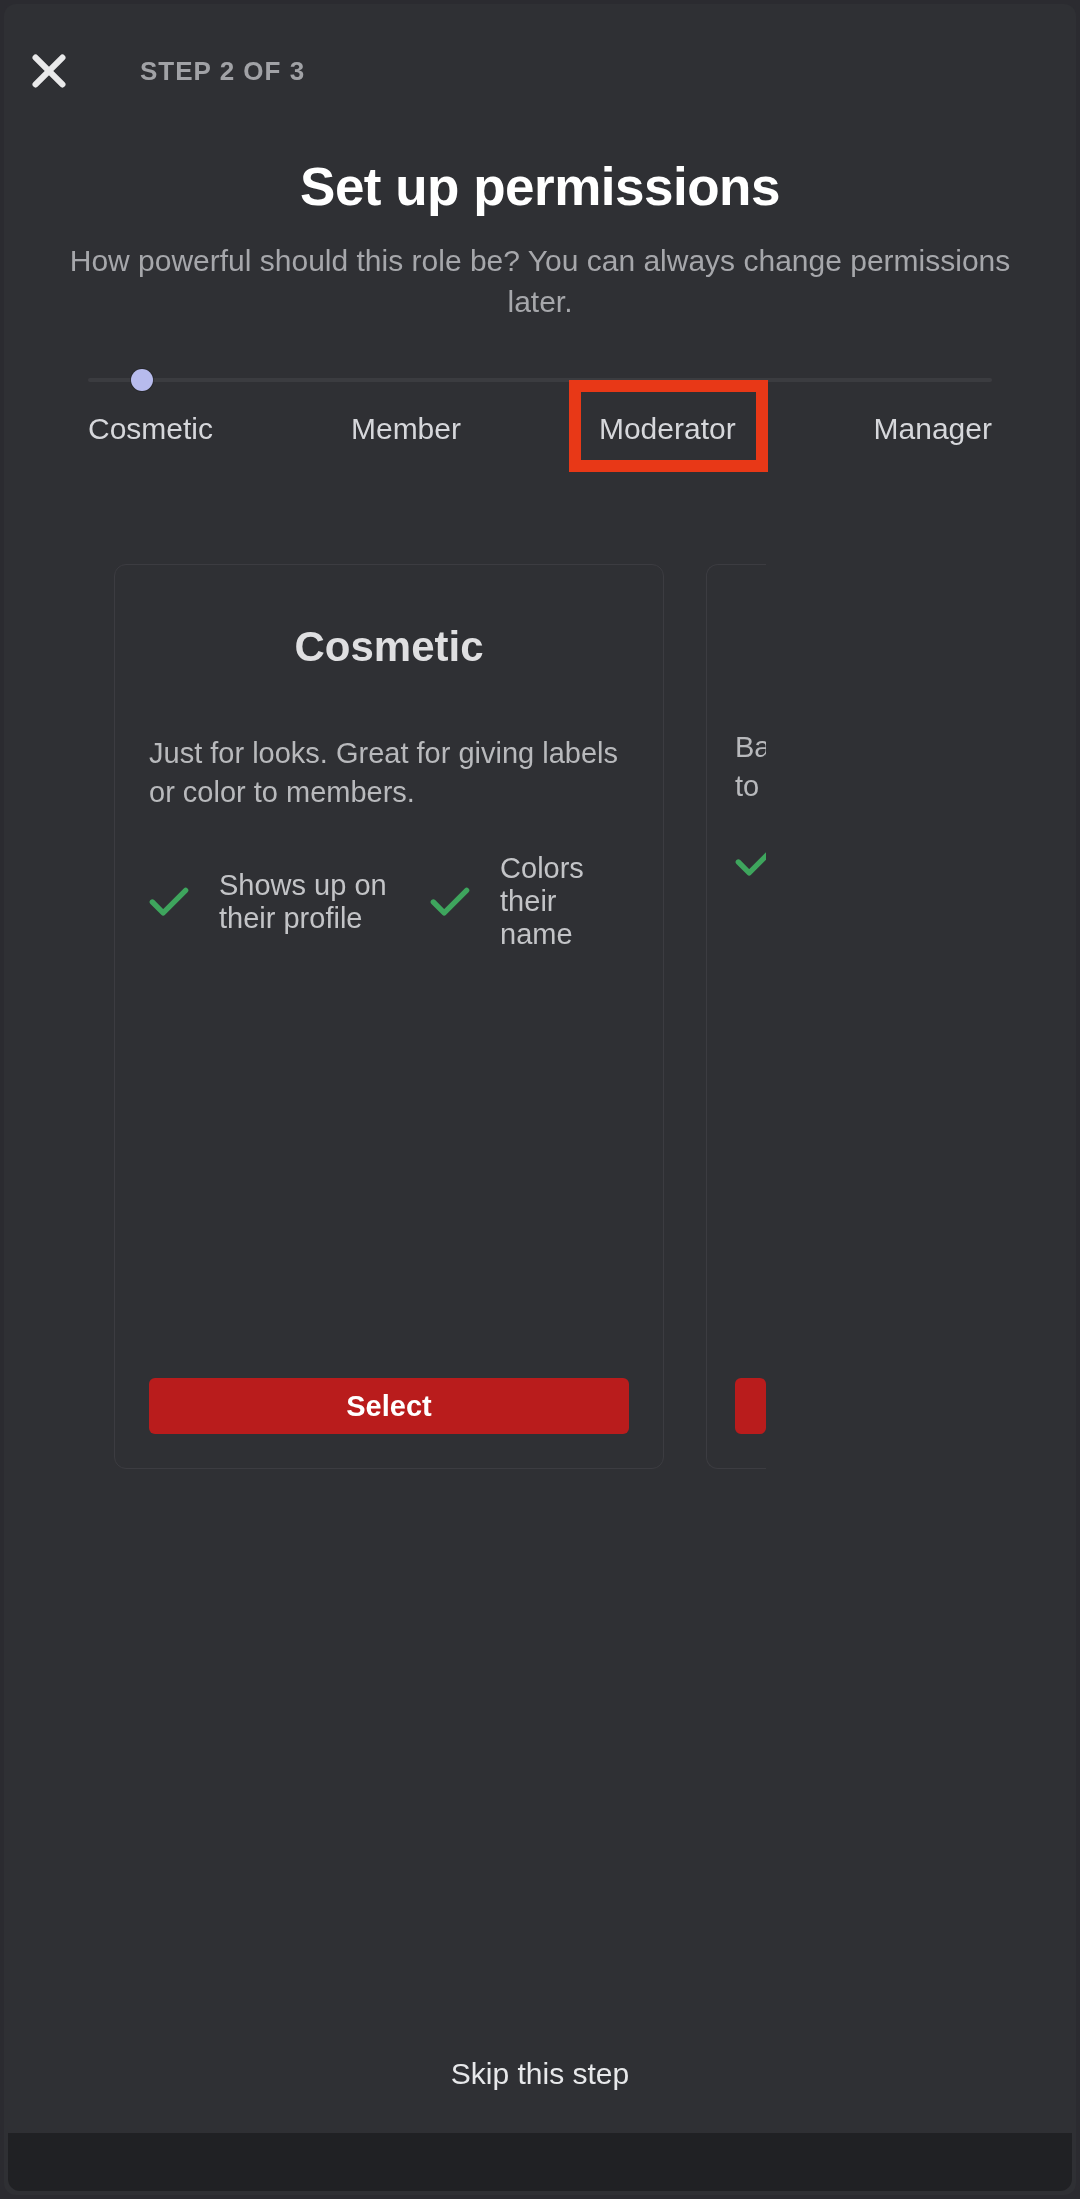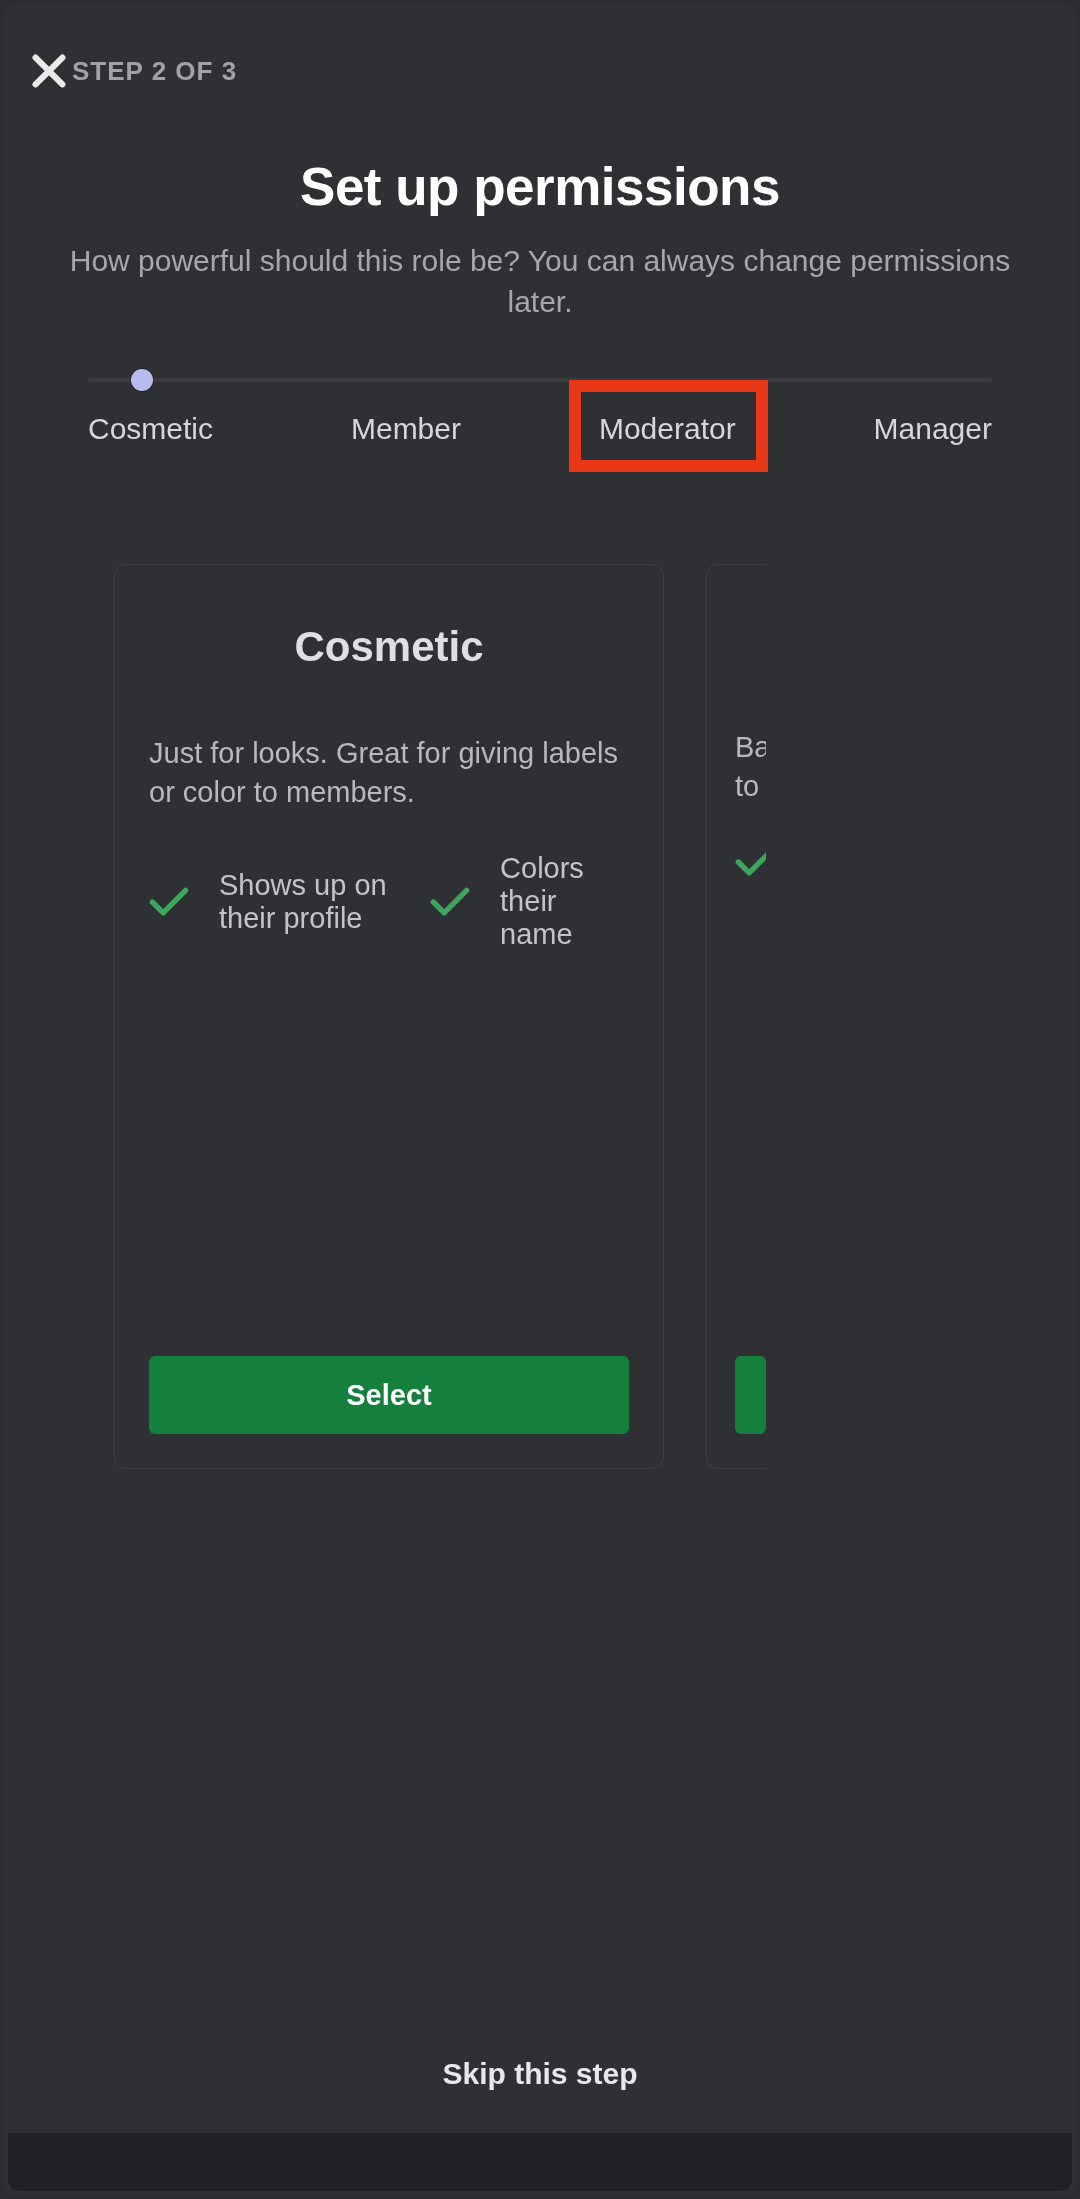--- a/index.html
+++ b/index.html
@@ -20,20 +20,21 @@
       background: #2f3034;
       margin: 4px;
       border-radius: 12px;
       height: calc(100% - 8px);
       position: relative;
     }
     .header-row {
       display: flex;
       align-items: center;
       padding: 44px 22px 0 22px;
+      gap: 68px;
     }
     .close-btn {
       width: 46px;
       height: 46px;
       color: #e9e9ea;
       cursor: pointer;
       display: flex;
       align-items: center;
       justify-content: center;
     }
@@ -158,23 +159,23 @@
     .check-icon svg {
       width: 100%;
       height: 100%;
     }
     .feature-text {
       color: #c3c4c7;
       font-size: 29px;
     }
     .select-btn {
       margin-top: auto;
-      background: #15803d;
+      background: #b91c1c;
       color: #ffffff;
-      height: 78px;
+      height: 56px;
       border-radius: 6px;
       border: none;
       font-size: 29px;
       font-weight: 600;
       cursor: pointer;
       display: flex;
       align-items: center;
       justify-content: center;
     }
     .card.peek {
@@ -190,21 +191,21 @@
       white-space: nowrap;
     }
     .skip-link {
       position: absolute;
       left: 0;
       right: 0;
       bottom: 104px;
       text-align: center;
       color: #e7e8ea;
       font-size: 30px;
-      font-weight: 700;
+      font-weight: 400;
       cursor: pointer;
     }
     .bottom-bar {
       position: absolute;
       left: 4px;
       right: 4px;
       bottom: 4px;
       height: 58px;
       background: #202124;
       border-radius: 0 0 12px 12px;

